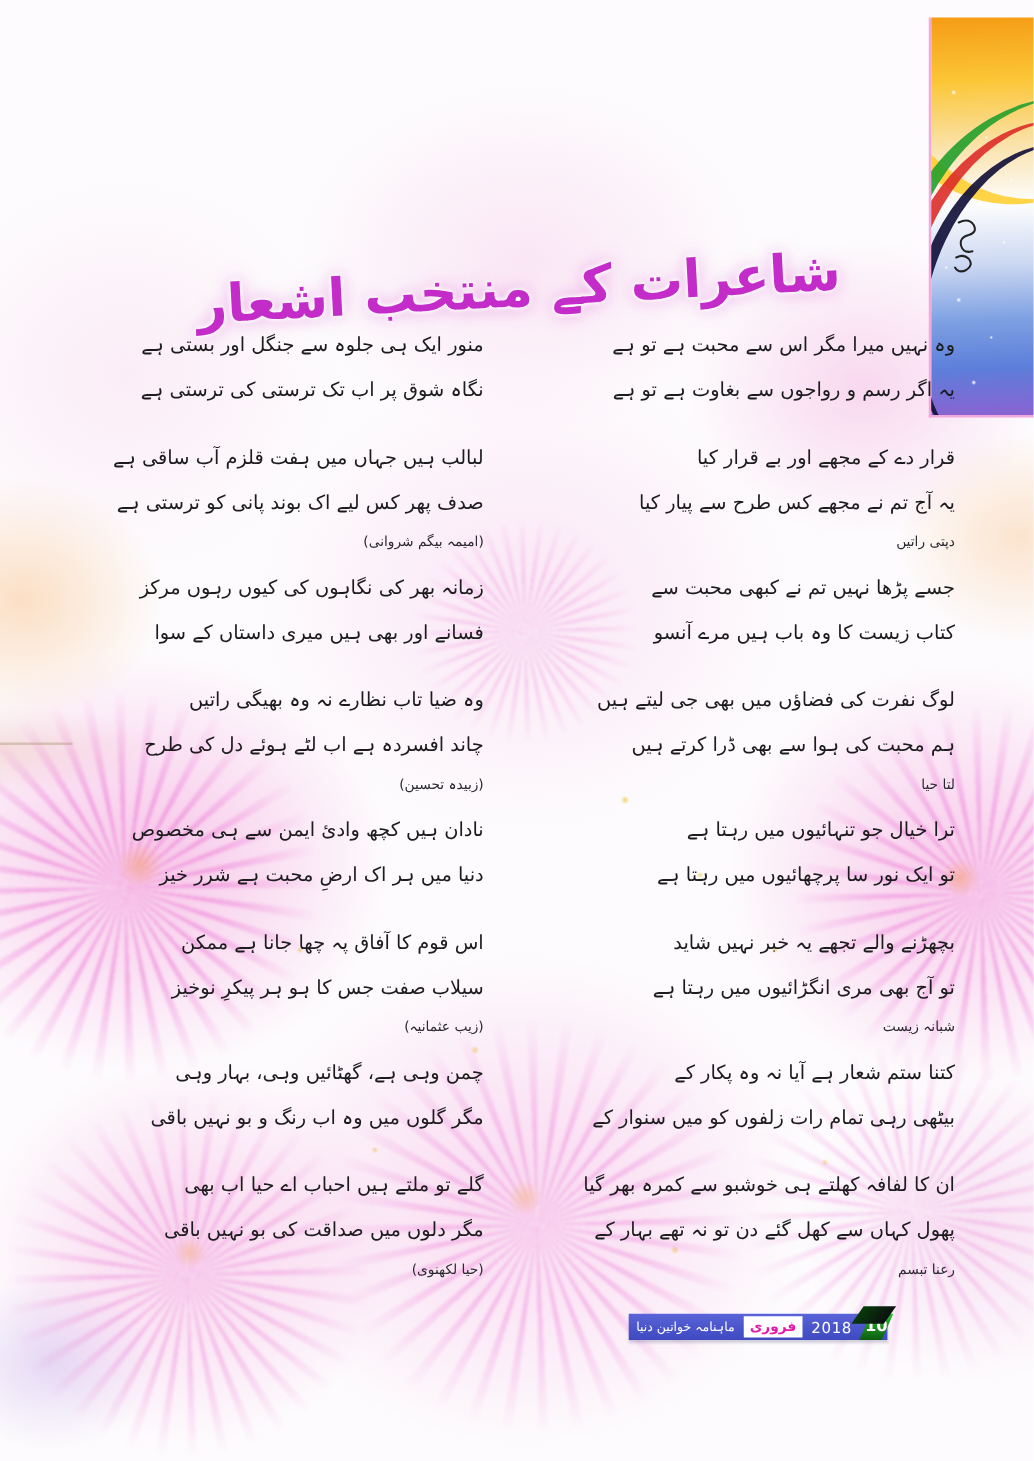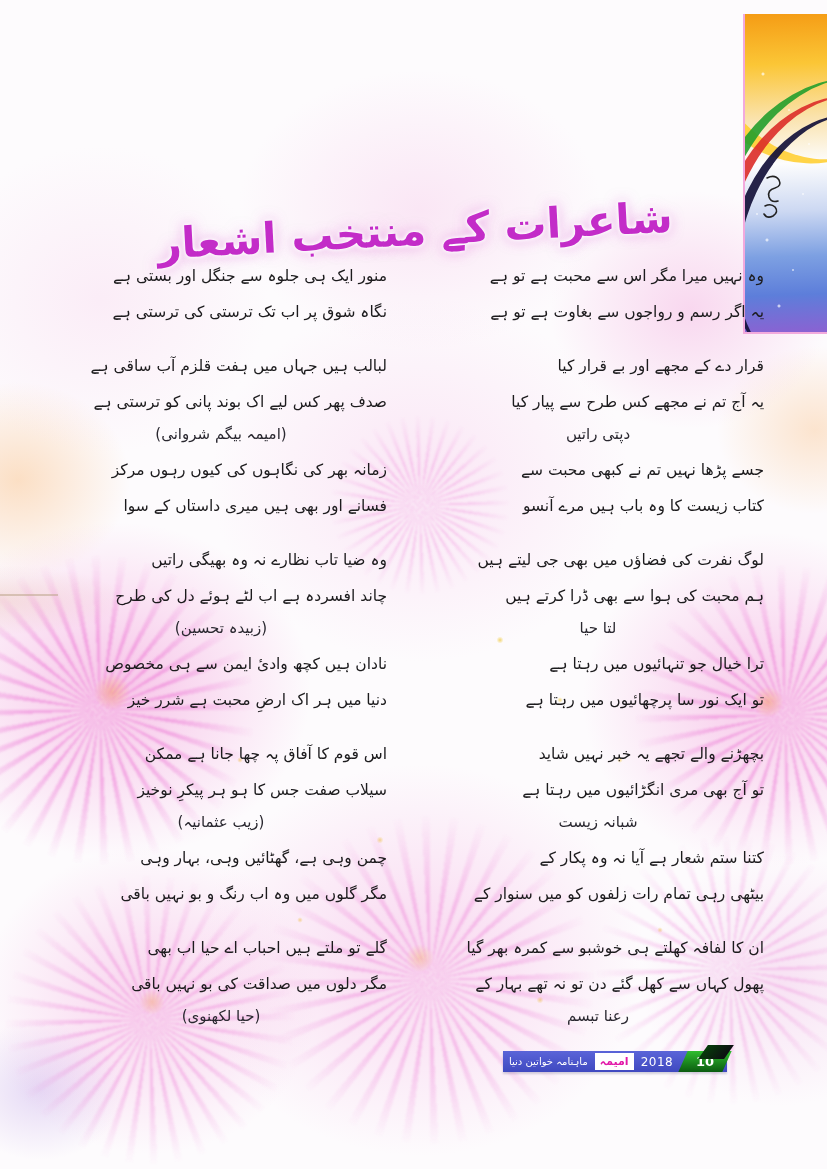--- a/index.html
+++ b/index.html
@@ -67,21 +67,21 @@
   
   .col{position:absolute;top:258px;width:332px;direction:rtl;color:#1c1b1d;}
   .col-right{right:63px;}
   .col-left{left:55px;}
   .group{margin-bottom:6px;}
   .line{
     margin:0;font-size:15.5px;line-height:36px;text-align:right;white-space:nowrap;
   }
   .couplet-2 .line:first-child{margin-top:18px;}
   .attr{
-    margin:2px 0 0 0;font-size:15px;line-height:24px;text-align:center;color:#2a2830;
+    margin:2px 0 0 0;font-size:11px;line-height:24px;text-align:right;color:#2a2830;
   }
   
   .corner{
     position:absolute;right:0;top:14px;width:82px;height:318px;overflow:hidden;
     border-left:2px solid #f2aadd;border-bottom:2px solid #f2aadd;
     background:linear-gradient(178deg,#f59c15 0%,#fbc636 16%,#fae3ae 33%,#fdfdfd 47%,#ccd8f2 62%,#7da0e2 76%,#5d7eda 88%,#8a62d2 100%);
   }
   .corner .ring{position:absolute;border-radius:50%;pointer-events:none;}
   .ring-yellow{width:210px;height:230px;right:-95px;top:-80px;border:0;border-left:16px solid rgba(255,205,40,.85);transform:rotate(-32deg);}
   .ring-green{width:260px;height:340px;right:-152px;bottom:-85px;border:0;border-left:13px solid rgba(36,158,44,.9);transform:rotate(10deg);}
@@ -97,21 +97,21 @@
       radial-gradient(3px 3px at 22px 226px,#fff,transparent 70%),
       radial-gradient(2px 2px at 48px 256px,#fff,transparent 70%),
       radial-gradient(3px 3px at 34px 292px,#fff,transparent 70%),
       radial-gradient(2px 2px at 64px 130px,#fff,transparent 70%),
       radial-gradient(2px 2px at 12px 200px,#fff,transparent 70%);
     background-repeat:no-repeat;
   }
   .corner svg{position:absolute;left:16px;top:158px;}
   
   .footer-bar{
-    position:absolute;left:503px;top:1051px;width:224px;height:21px;
+    position:absolute;left:503px;top:1051px;width:207px;height:21px;
     background:linear-gradient(180deg,#5a64d8,#3f49c0);
     display:flex;align-items:center;direction:ltr;
     box-shadow:0 2px 2px rgba(80,80,120,.25);
   }
   .magazine-name{
     color:#ffffff;font-size:10px;white-space:nowrap;padding:0 4px 0 6px;direction:rtl;
   }
   .month-chip{
     background:#ffffff;color:#e218a8;font-size:11px;font-weight:bold;
     padding:1px 5px;margin:0 3px;line-height:15px;direction:rtl;
@@ -247,21 +247,21 @@
       <div class="couplet couplet-2">
         <p class="line">گلے تو ملتے ہیں احباب اے حیا اب بھی</p>
         <p class="line">مگر دلوں میں صداقت کی بو نہیں باقی</p>
       </div>
       <p class="attr">(حیا لکھنوی)</p>
     </section>
   </div>
 
   <div class="footer-bar">
     <span class="magazine-name">ماہنامہ خواتین دنیا</span>
-    <span class="month-chip">امیمہ</span>
+    <span class="month-chip">فروری</span>
     <span class="year-label">2018</span>
     <span class="page-badge">
         <span>10</span>
       </span>
     <span class="ribbon-fold"></span>
   </div>
 
 </div>
 
 </body></html>

